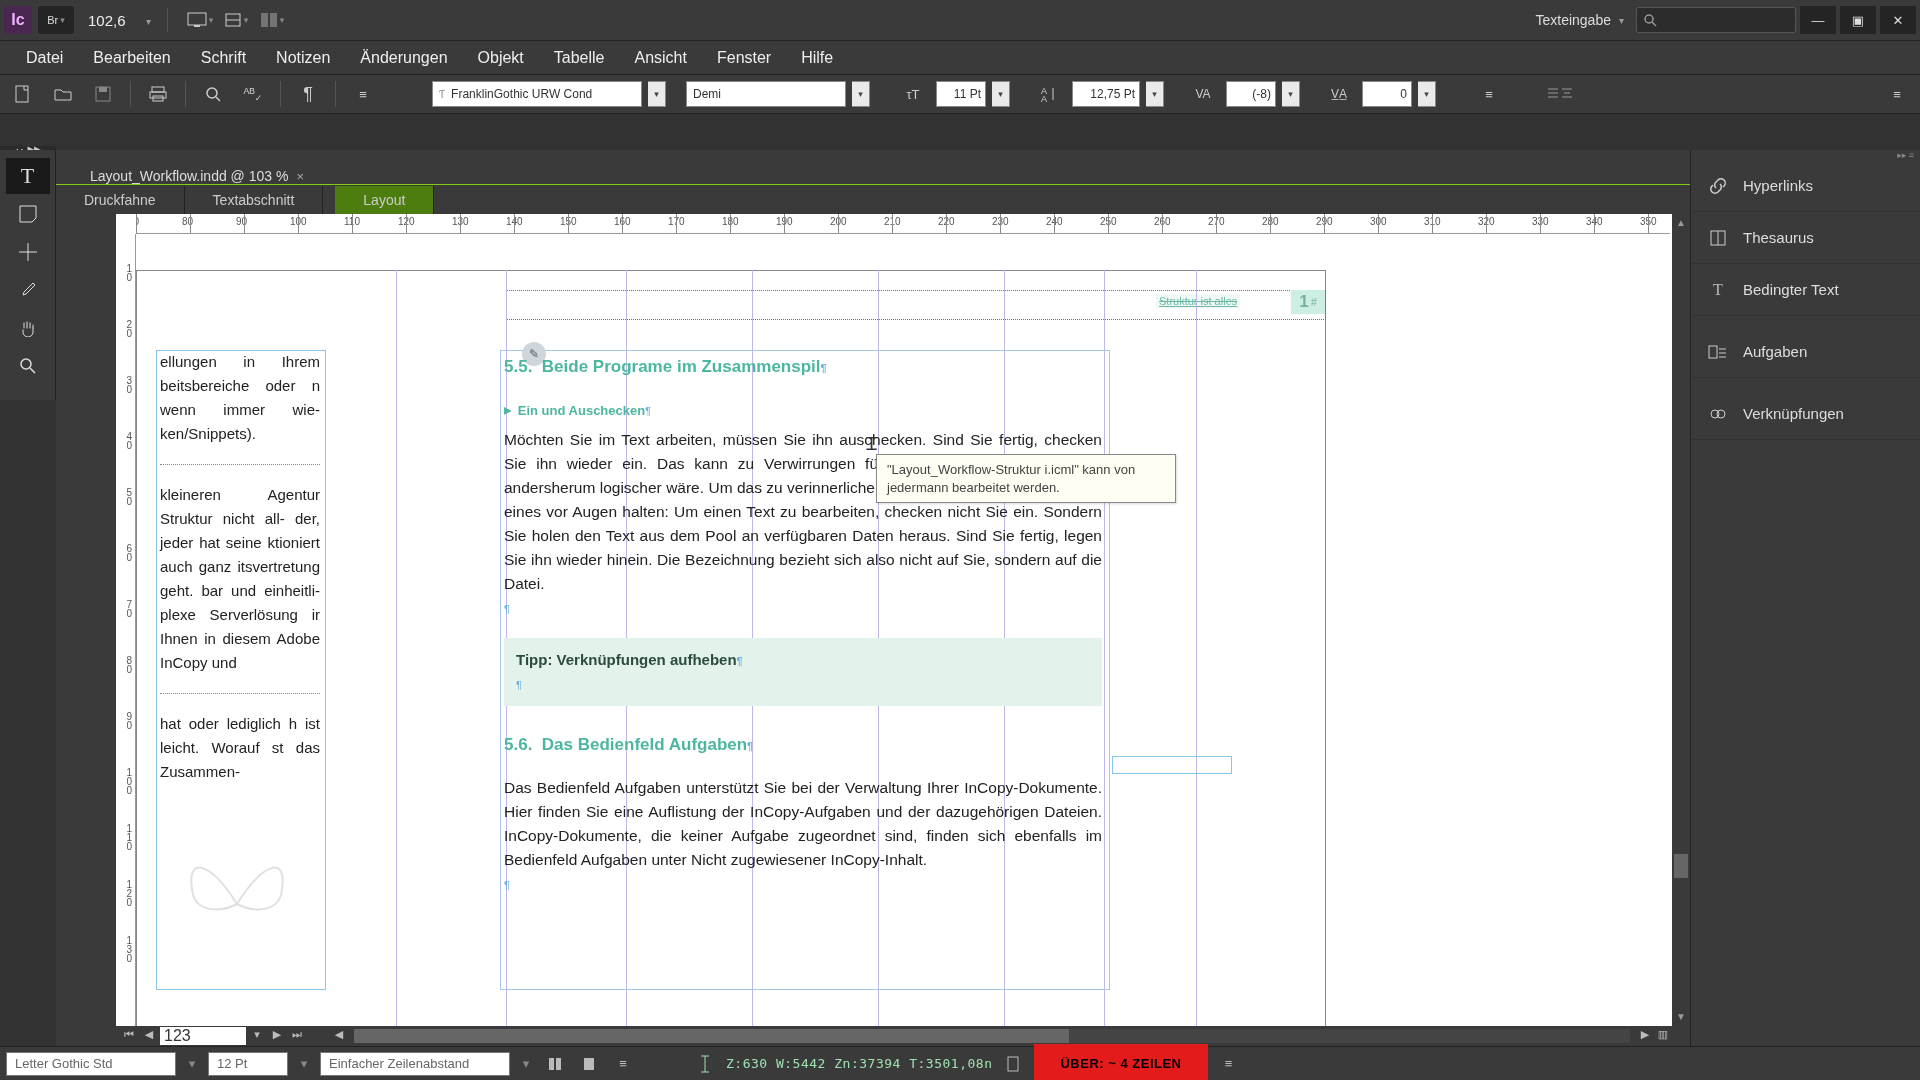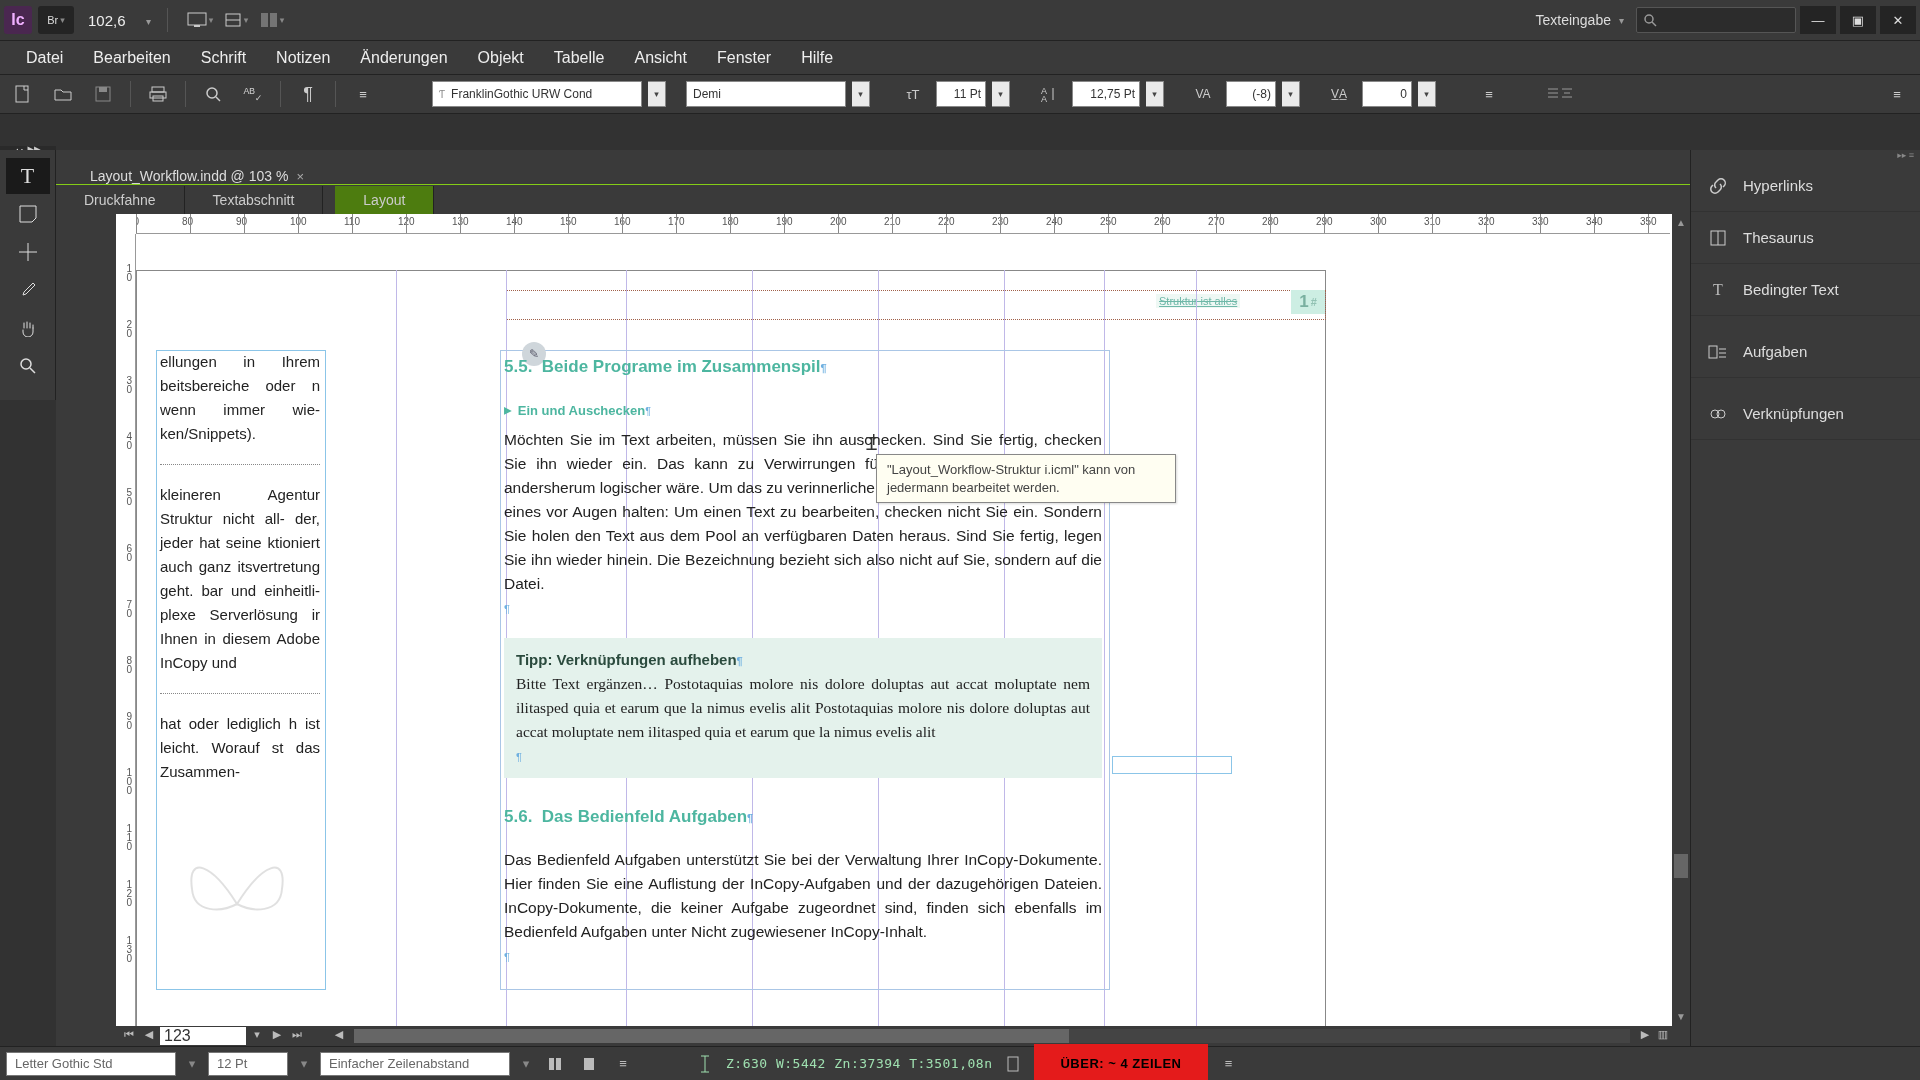--- a/index.html
+++ b/index.html
@@ -432,21 +432,21 @@
         </svg>
 
         <div class="frame-outline" style="left:364px; top:116px; width:610px; height:640px; border-color:#aac6e6;"></div>
         <div class="icml-icon">✎</div>
         <div class="txtframe-main">
           <div class="chap-title"><span class="chap-num">5.5.</span>&nbsp;&nbsp;<span>Beide Programe im Zusammenspil</span><span class="pil">¶</span></div>
           <div style="margin:14px 0 6px"><span class="sub-arrow">▸</span><span class="sub-title">Ein und Auschecken</span><span class="pil">¶</span></div>
           <div>Möchten Sie im Text arbeiten, müssen Sie ihn auschecken. Sind Sie fertig, checken Sie ihn wieder ein. Das kann zu Verwirrungen führen, weil es für viele Starter andersherum logischer wäre. Um das zu verinnerlichen, müssen Sie sich eigentlich nur eines vor Augen halten: Um einen Text zu bearbeiten, checken nicht Sie ein. Sondern Sie holen den Text aus dem Pool an verfügbaren Daten heraus. Sind Sie fertig, legen Sie ihn wieder hinein. Die Bezeichnung bezieht sich also nicht auf Sie, sondern auf die Datei.</div><span class="pil">¶</span>
           <div class="tip-box">
             <div class="tip-title"><span>Tipp: Verknüpfungen aufheben</span><span class="pil">¶</span></div>
-            <div style="font-family:Georgia,serif">Bitte Text ergänzen… Postotaquias molore nis dolore doluptas aut accat moluptate nem ilitasped quia et earum que la nimus evelis alit Postotaquias molore nis dolore doluptas aut accat moluptate nem ilitasped quia et earum que la nimus evelis alit</div><span class="pil">¶</span>
+            <span class="pil">¶</span>
           </div>
           <div class="chap-title" style="margin-top:26px"><span class="chap-num">5.6.</span>&nbsp;&nbsp;<span>Das Bedienfeld Aufgaben</span><span class="pil">¶</span></div>
           <div>Das Bedienfeld Aufgaben unterstützt Sie bei der Verwaltung Ihrer InCopy-Dokumente. Hier finden Sie eine Auflistung der InCopy-Aufgaben und der dazugehörigen Dateien. InCopy-Dokumente, die keiner Aufgabe zugeordnet sind, finden sich ebenfalls im Bedienfeld Aufgaben unter Nicht zugewiesener InCopy-Inhalt.</div><span class="pil">¶</span>
         </div>
 
         <div class="frame-outline" style="left:976px; top:522px; width:120px; height:18px;"></div>
 
         <div class="text-cursor">Ꮖ</div>
 
         <div class="tooltip">"Layout_Workflow-Struktur i.icml" kann von jedermann bearbeitet werden.</div>

